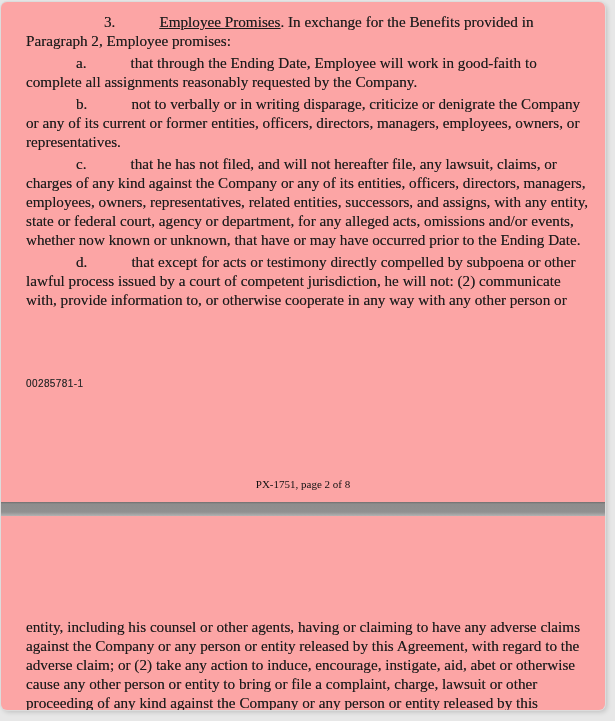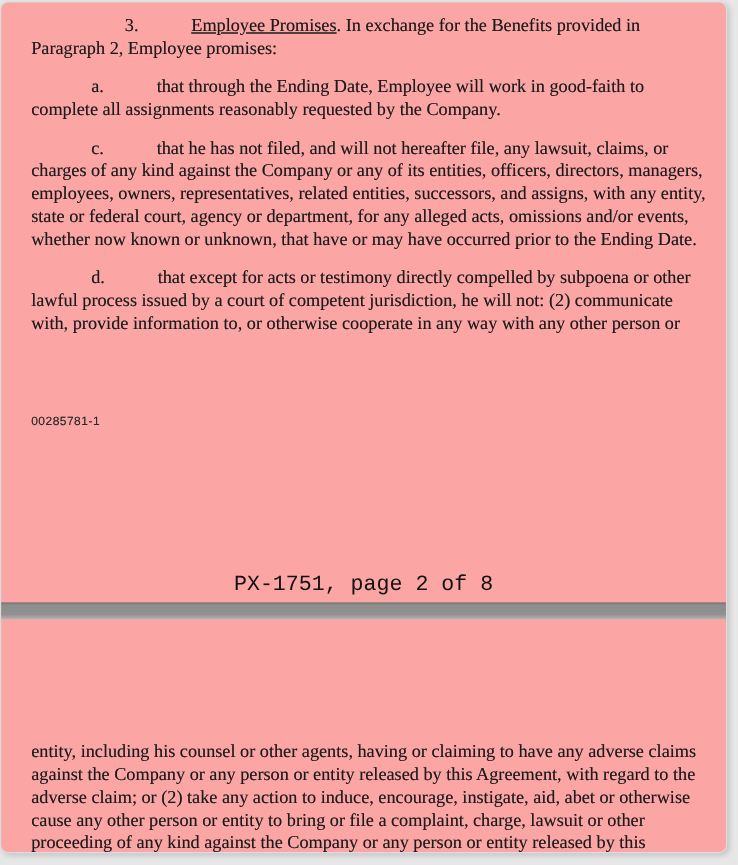--- a/index.html
+++ b/index.html
@@ -32,48 +32,48 @@
     left: 25px;
     width: 568px;
     font-size: 15.2px;
     line-height: 19px;
     color: #1c1c1c;
     text-shadow: 0 0 0.5px rgba(20,20,20,0.55);
   }
   .page1-text { top: 10px; }
   .page2-text { top: 592px; margin-top: 23px; }
   .para { margin: 0; }
-  .para + .para { margin-top: 13px; }
+  .para + .para { margin-top: 3px; }
   .para-heading { text-indent: 78px; }
   .para-item { text-indent: 50px; }
   .tab-gap {
     display: inline-block;
     width: 44px;
   }
   .heading-title { text-decoration: underline; }
   
   .bates-number {
     position: absolute;
     left: 25px;
-    top: 344px;
+    top: 376px;
     font-family: "Liberation Sans", sans-serif;
     font-size: 10px;
     letter-spacing: 0.4px;
     color: #2a2a2a;
     text-shadow: 0 0 0.4px rgba(30,30,30,0.5);
   }
   
   .exhibit-label {
     position: absolute;
     left: 0;
     top: 476px;
     width: 100%;
     text-align: center;
-    font-family: Liberation Mono, monospace;
-    font-size: 18px;
+    font-family: Liberation Serif, serif;
+    font-size: 11px;
     color: #111111;
   }
   
   .page-separator {
     position: absolute;
     left: -2px;
     top: 500px;
     width: 610px;
     height: 14px;
     background: linear-gradient(to bottom,
@@ -84,20 +84,21 @@
 <body>
 
 <div class="viewport">
   <div class="document-card">
 
     <div class="page-text page1-text">
       <p class="para para-heading"><span>3.</span><span class="tab-gap"></span><span class="heading-title">Employee Promises</span><span>. In exchange for the Benefits provided in Paragraph 2, Employee promises:</span></p>
 
       <p class="para para-item"><span>a.</span><span class="tab-gap"></span><span>that through the Ending Date, Employee will work in good-faith to complete all assignments reasonably requested by the Company.</span></p>
 
+      <p class="para para-item"><span>b.</span><span class="tab-gap"></span><span>not to verbally or in writing disparage, criticize or denigrate the Company or any of its current or former entities, officers, directors, managers, employees, owners, or representatives.</span></p>
 
       <p class="para para-item"><span>c.</span><span class="tab-gap"></span><span>that he has not filed, and will not hereafter file, any lawsuit, claims, or charges of any kind against the Company or any of its entities, officers, directors, managers, employees, owners, representatives, related entities, successors, and assigns, with any entity, state or federal court, agency or department, for any alleged acts, omissions and/or events, whether now known or unknown, that have or may have occurred prior to the Ending Date.</span></p>
 
       <p class="para para-item"><span>d.</span><span class="tab-gap"></span><span>that except for acts or testimony directly compelled by subpoena or other lawful process issued by a court of competent jurisdiction, he will not: (2) communicate with, provide information to, or otherwise cooperate in any way with any other person or</span></p>
     </div>
 
     <div class="bates-number">00285781-1</div>
 
     <div class="exhibit-label">PX-1751, page 2 of 8</div>
 

